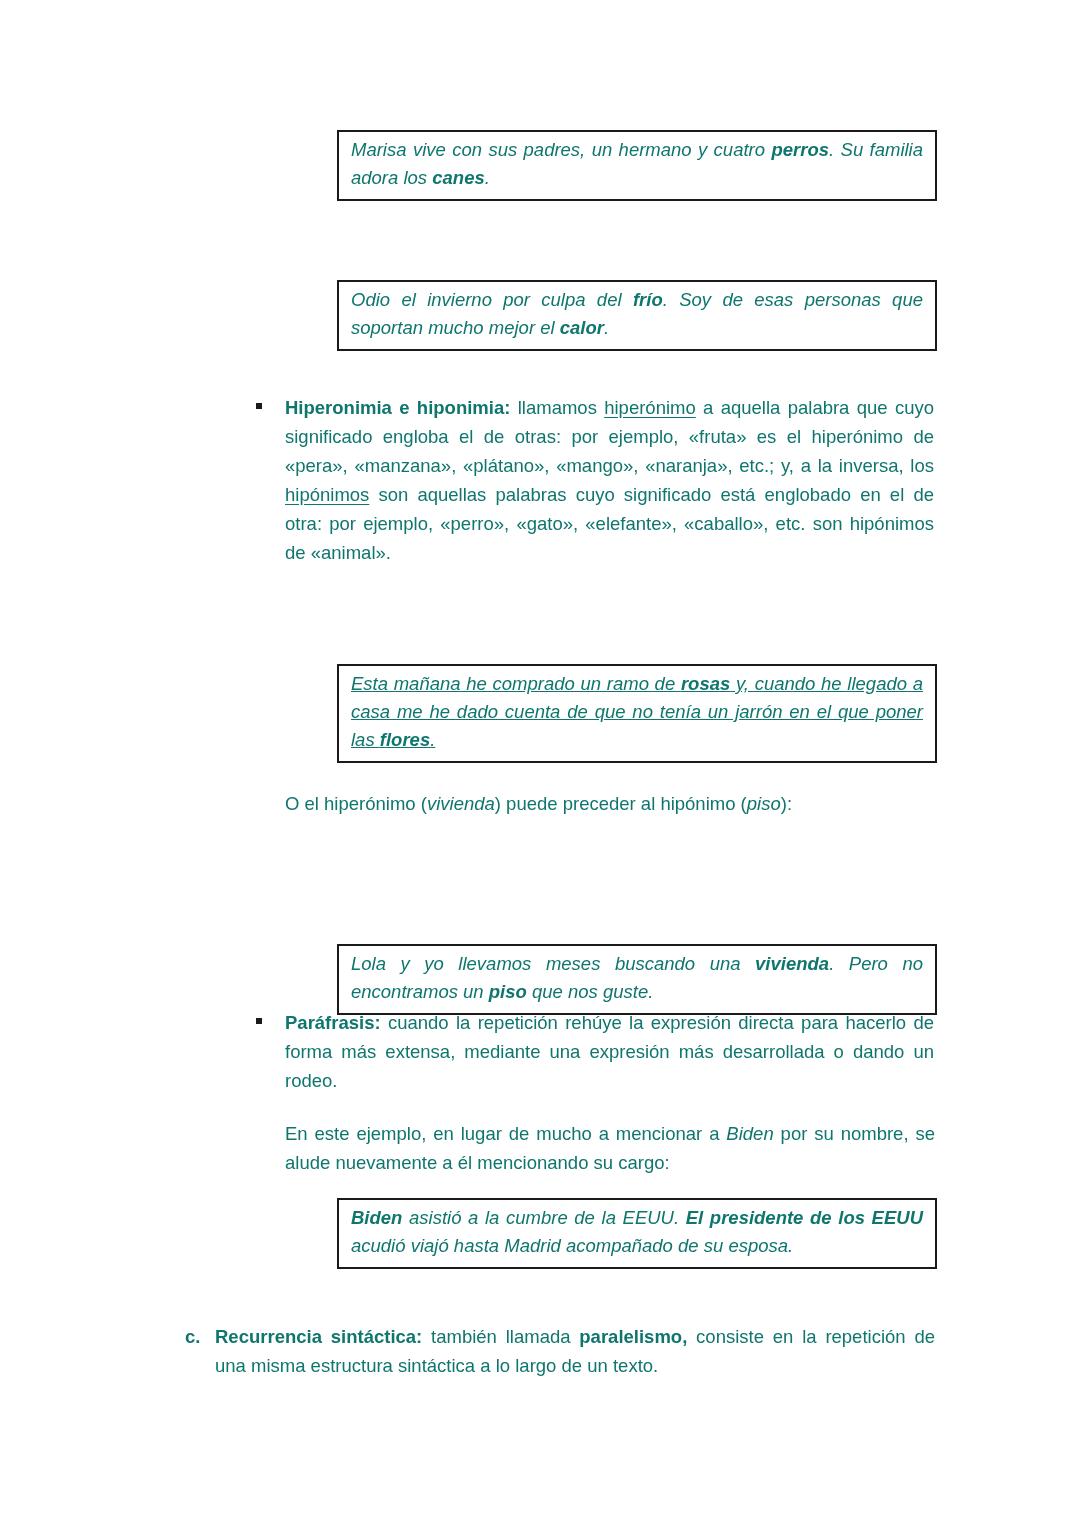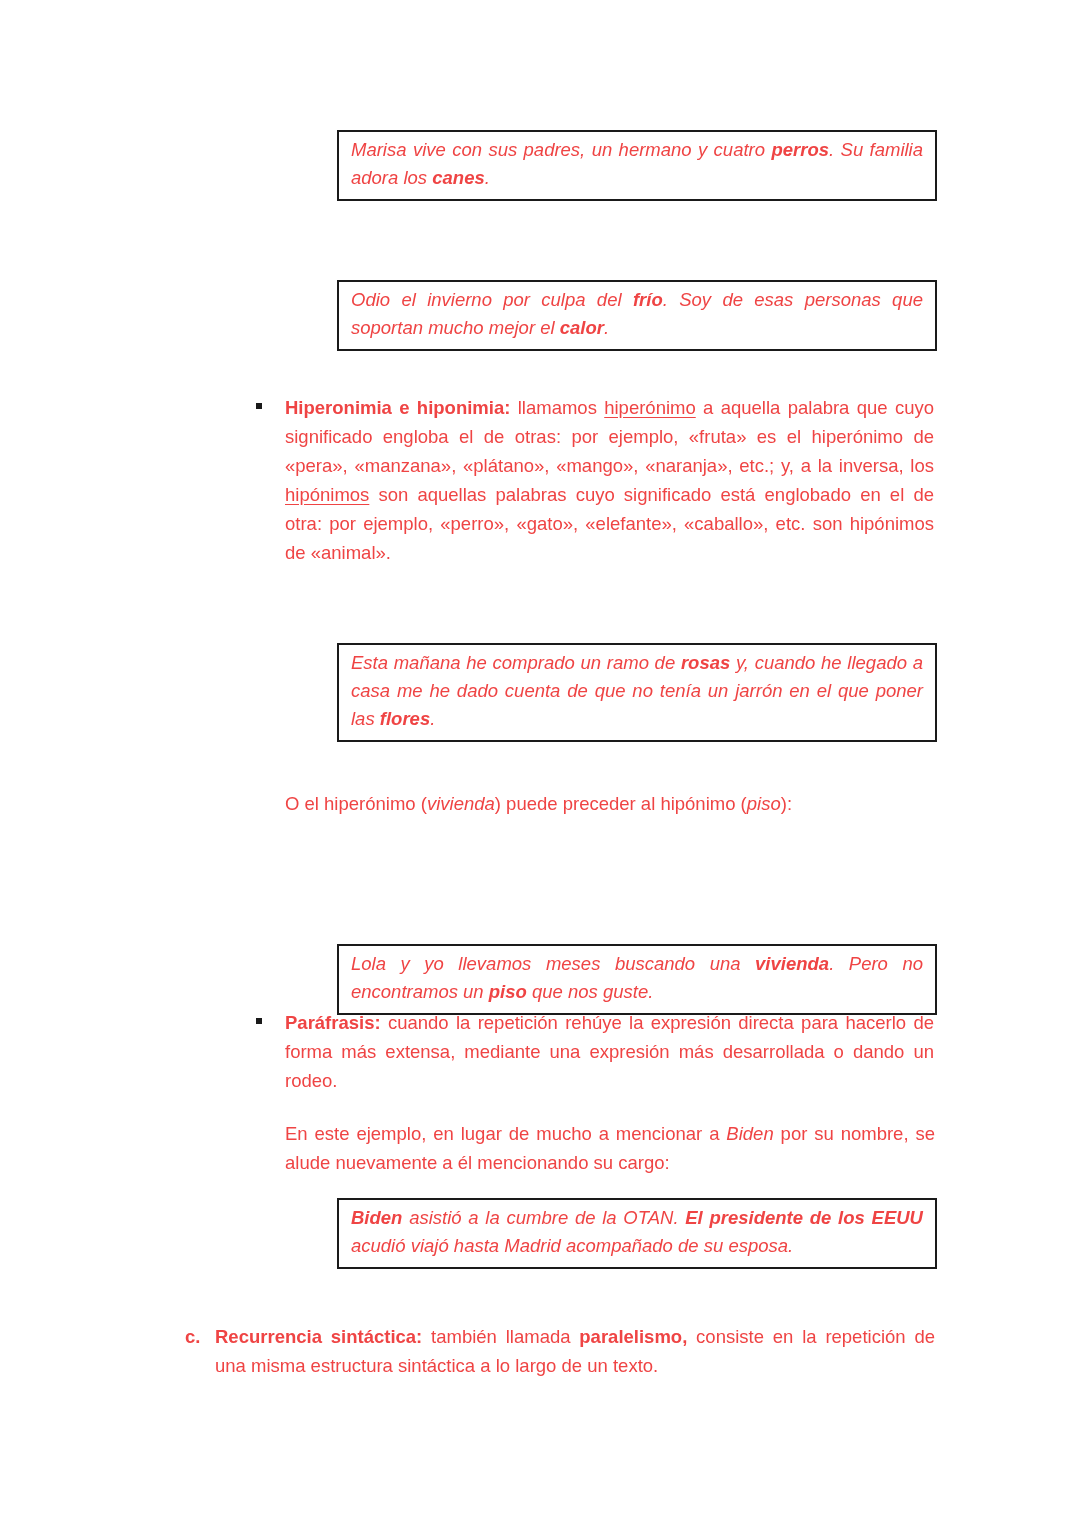--- a/index.html
+++ b/index.html
@@ -77,31 +77,31 @@
   .b { font-weight: bold; }
   .i { font-style: italic; }
   .u { text-decoration: underline; text-underline-offset: 3px; margin-top: 20px; }
 
   
   #box-marisa   { top: 130px; }
   #bullet-antonimia { top: 219px; }
   #box-odio     { top: 280px; }
   #bullet-hiperonimia { top: 393px; }
   #para-rosas-intro { top: 599px; }
-  #box-rosas    { top: 643px; }
+  #box-rosas    { top: 664px; text-decoration: underline; }
   #para-vivienda-intro { top: 789px; }
   #box-vivienda { top: 912px; margin-top: 32px; }
   #bullet-parafrasis { top: 1008px; }
   #para-biden-intro { top: 1119px; }
   #box-biden    { top: 1198px; }
 </style>
 </head>
 <body>
 
-<div class="page" style="background: rgb(255, 255, 255); color: #ef4444; --border-color: #1a1a1a;">
+<div class="page" style="background: rgb(255, 255, 255); color: #0f766e; --border-color: #1a1a1a;">
 
   <div class="example-box" id="box-marisa">
     <p class="box-text"><span class="i">Marisa vive con sus padres, un hermano y cuatro </span><span class="b i">perros</span><span class="i">. Su familia adora los </span><span class="b i">canes</span><span class="i">.</span></p>
   </div>
 
 
   <div class="example-box" id="box-odio">
     <p class="box-text"><span class="i">Odio el invierno por culpa del </span><span class="b i">frío</span><span class="i">. Soy de esas personas que soportan mucho mejor el </span><span class="b i">calor</span><span class="i">.</span></p>
   </div>
 
@@ -122,21 +122,21 @@
   </div>
 
   <div class="bullet-item" id="bullet-parafrasis">
     <span class="bullet-square"></span>
     <p class="bullet-text"><span class="b">Paráfrasis:</span><span> cuando la repetición rehúye la expresión directa para hacerlo de forma más extensa, mediante una expresión más desarrollada o dando un rodeo.</span></p>
   </div>
 
   <p class="para justify" id="para-biden-intro"><span>En este ejemplo, en lugar de mucho a mencionar a </span><span class="i">Biden</span><span> por su nombre, se alude nuevamente a él mencionando su cargo:</span></p>
 
   <div class="example-box" id="box-biden">
-    <p class="box-text"><span class="b i">Biden</span><span class="i"> asistió a la cumbre de la OTAN. </span><span class="b i">El presidente de los EEUU</span><span class="i"> acudió viajó hasta Madrid acompañado de su esposa.</span></p>
+    <p class="box-text"><span class="b i">Biden</span><span class="i"> asistió a la cumbre de la EEUU. </span><span class="b i">El presidente de los EEUU</span><span class="i"> acudió viajó hasta Madrid acompañado de su esposa.</span></p>
   </div>
 
   <div class="item-c">
     <span class="item-marker">c.</span>
     <p class="item-text"><span class="b">Recurrencia sintáctica:</span><span> también llamada </span><span class="b">paralelismo,</span><span> consiste en la repetición de una misma estructura sintáctica a lo largo de un texto.</span></p>
   </div>
 
 </div>
 
 </body></html>

